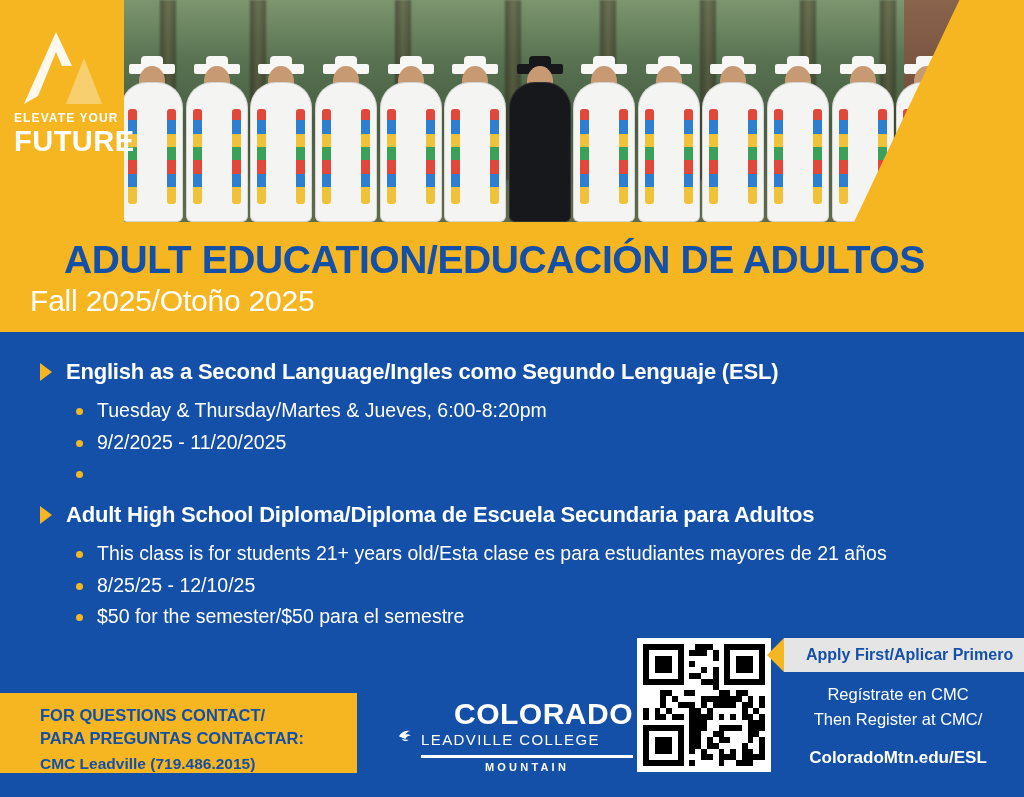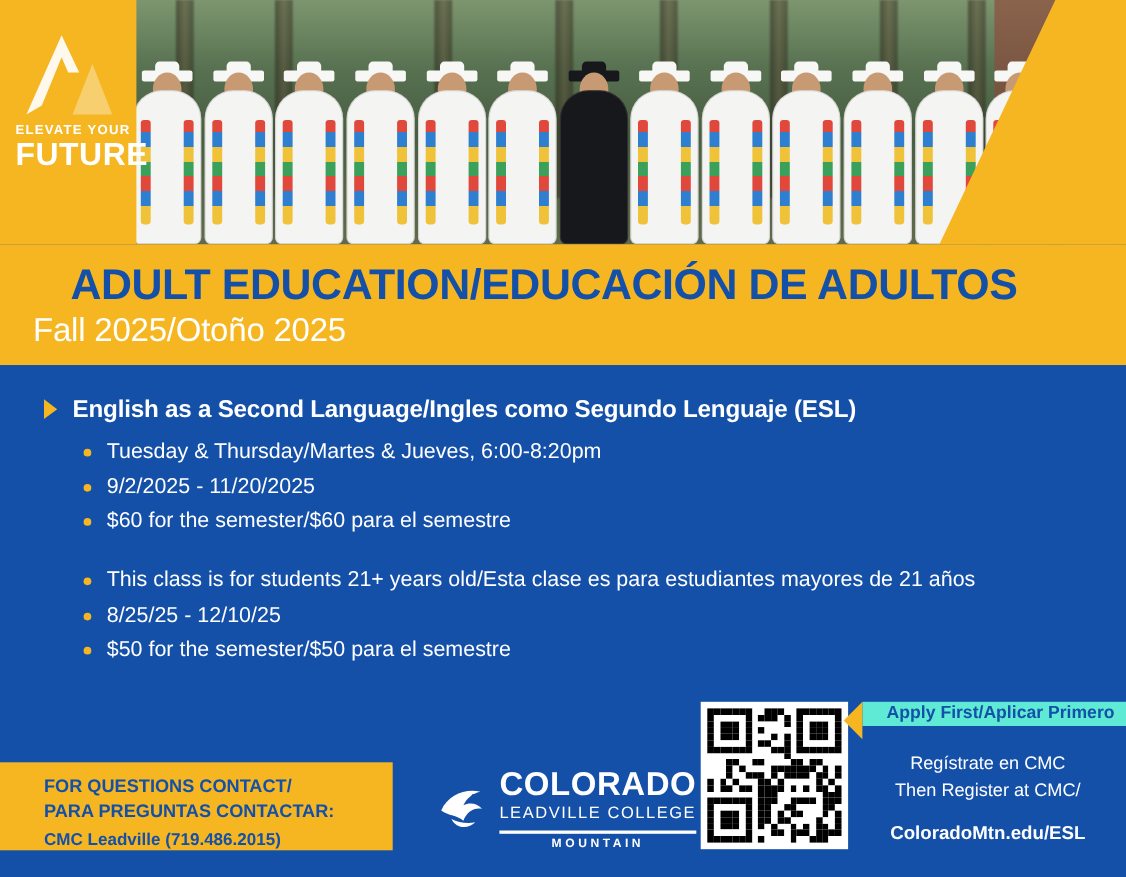--- a/index.html
+++ b/index.html
@@ -243,21 +243,21 @@
   
   .cmc-logo {
     position: absolute;
     left: 398px; top: 368px;
     width: 235px; height: 72px;
     display: flex;
     align-items: center;
   }
   .cmc-text { margin-left: 8px; color: #ffffff; }
   .cmc-text .c1 {
-    font-size: 30px; font-weight: 800; letter-spacing: .5px; line-height: 1;
+    font-size: 30px; font-weight: 800; letter-spacing: .5px; line-height: 1; margin-left: 33px;
   }
   .cmc-text .c2 {
     font-size: 15px; font-weight: 400; letter-spacing: 1.4px; line-height: 1.25; margin-top: 2px;
   }
   .cmc-rule {
     height: 3px; background: #ffffff; margin-top: 5px; width: 100%;
   }
   .cmc-text .c3 {
     font-size: 11px; font-weight: 700; letter-spacing: 3.2px; margin-top: 3px; text-align: center;
   }
@@ -275,22 +275,22 @@
     display: grid;
     grid-template-columns: repeat(21, 1fr);
     grid-template-rows: repeat(21, 1fr);
   }
   .qr-grid i { background: #000; }
 
   
   .apply-tag {
     position: absolute;
     left: 784px; top: 638px;
-    width: 240px; height: 22px;
-    background: #5eead4;
+    width: 240px; height: 34px;
+    background: #e5e5e5;
     color: #1450a8;
     font-size: 16px;
     font-weight: 700;
     display: flex;
     align-items: center;
     padding-left: 22px;
   }
   .apply-tag:before {
     content: "";
     position: absolute;
@@ -465,26 +465,29 @@
         <div class="bullet">
             <span class="dot"></span>
             <span>Tuesday &amp; Thursday/Martes &amp; Jueves, 6:00-8:20pm</span>
           </div>
         <div class="bullet">
             <span class="dot"></span>
             <span>9/2/2025 - 11/20/2025</span>
           </div>
         <div class="bullet">
             <span class="dot"></span>
-            <span>$60 for the semester/$60 para el semestre</span>
           </div>
       </div>
     </div>
 
     <div class="section sec2">
+      <div class="sec-head">
+        <span class="tri"></span>
+        <span>Adult High School Diploma/Diploma de Escuela Secundaria para Adultos</span>
+      </div>
       <div class="bullets">
         <div class="bullet">
             <span class="dot"></span>
             <span>This class is for students 21+ years old/Esta clase es para estudiantes mayores de 21 años</span>
           </div>
         <div class="bullet">
             <span class="dot"></span>
             <span>8/25/25 - 12/10/25</span>
           </div>
         <div class="bullet">

